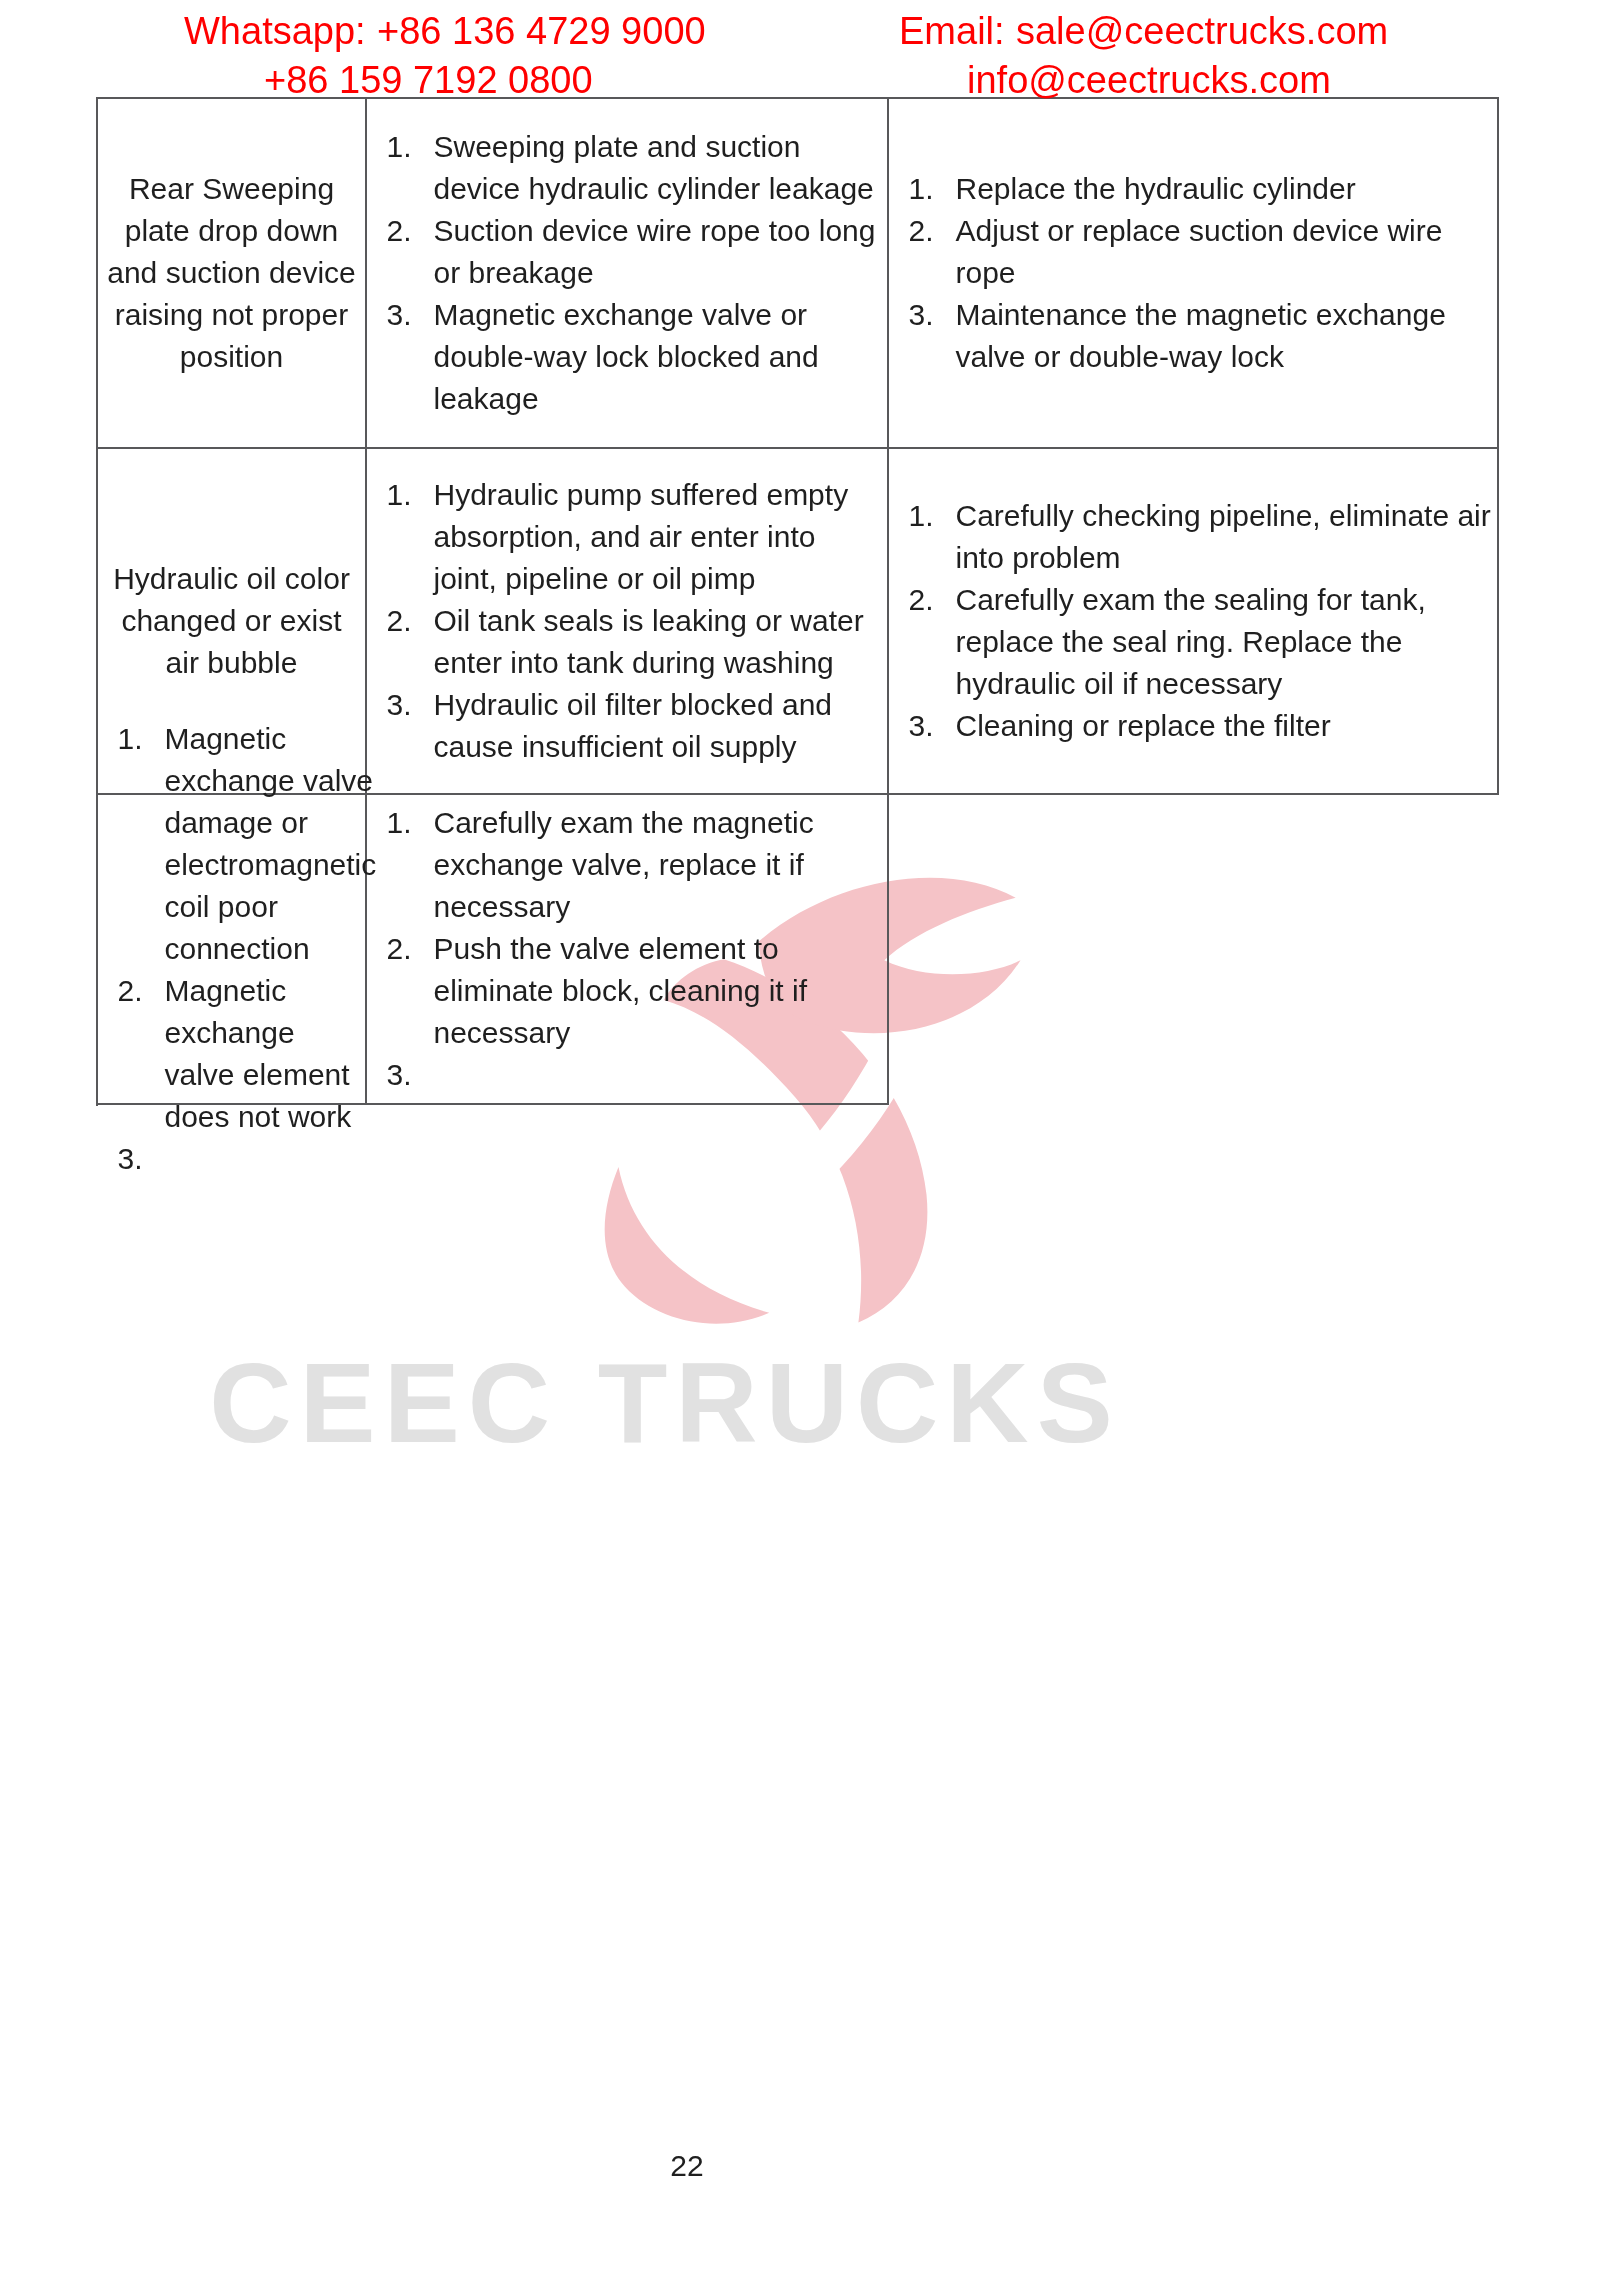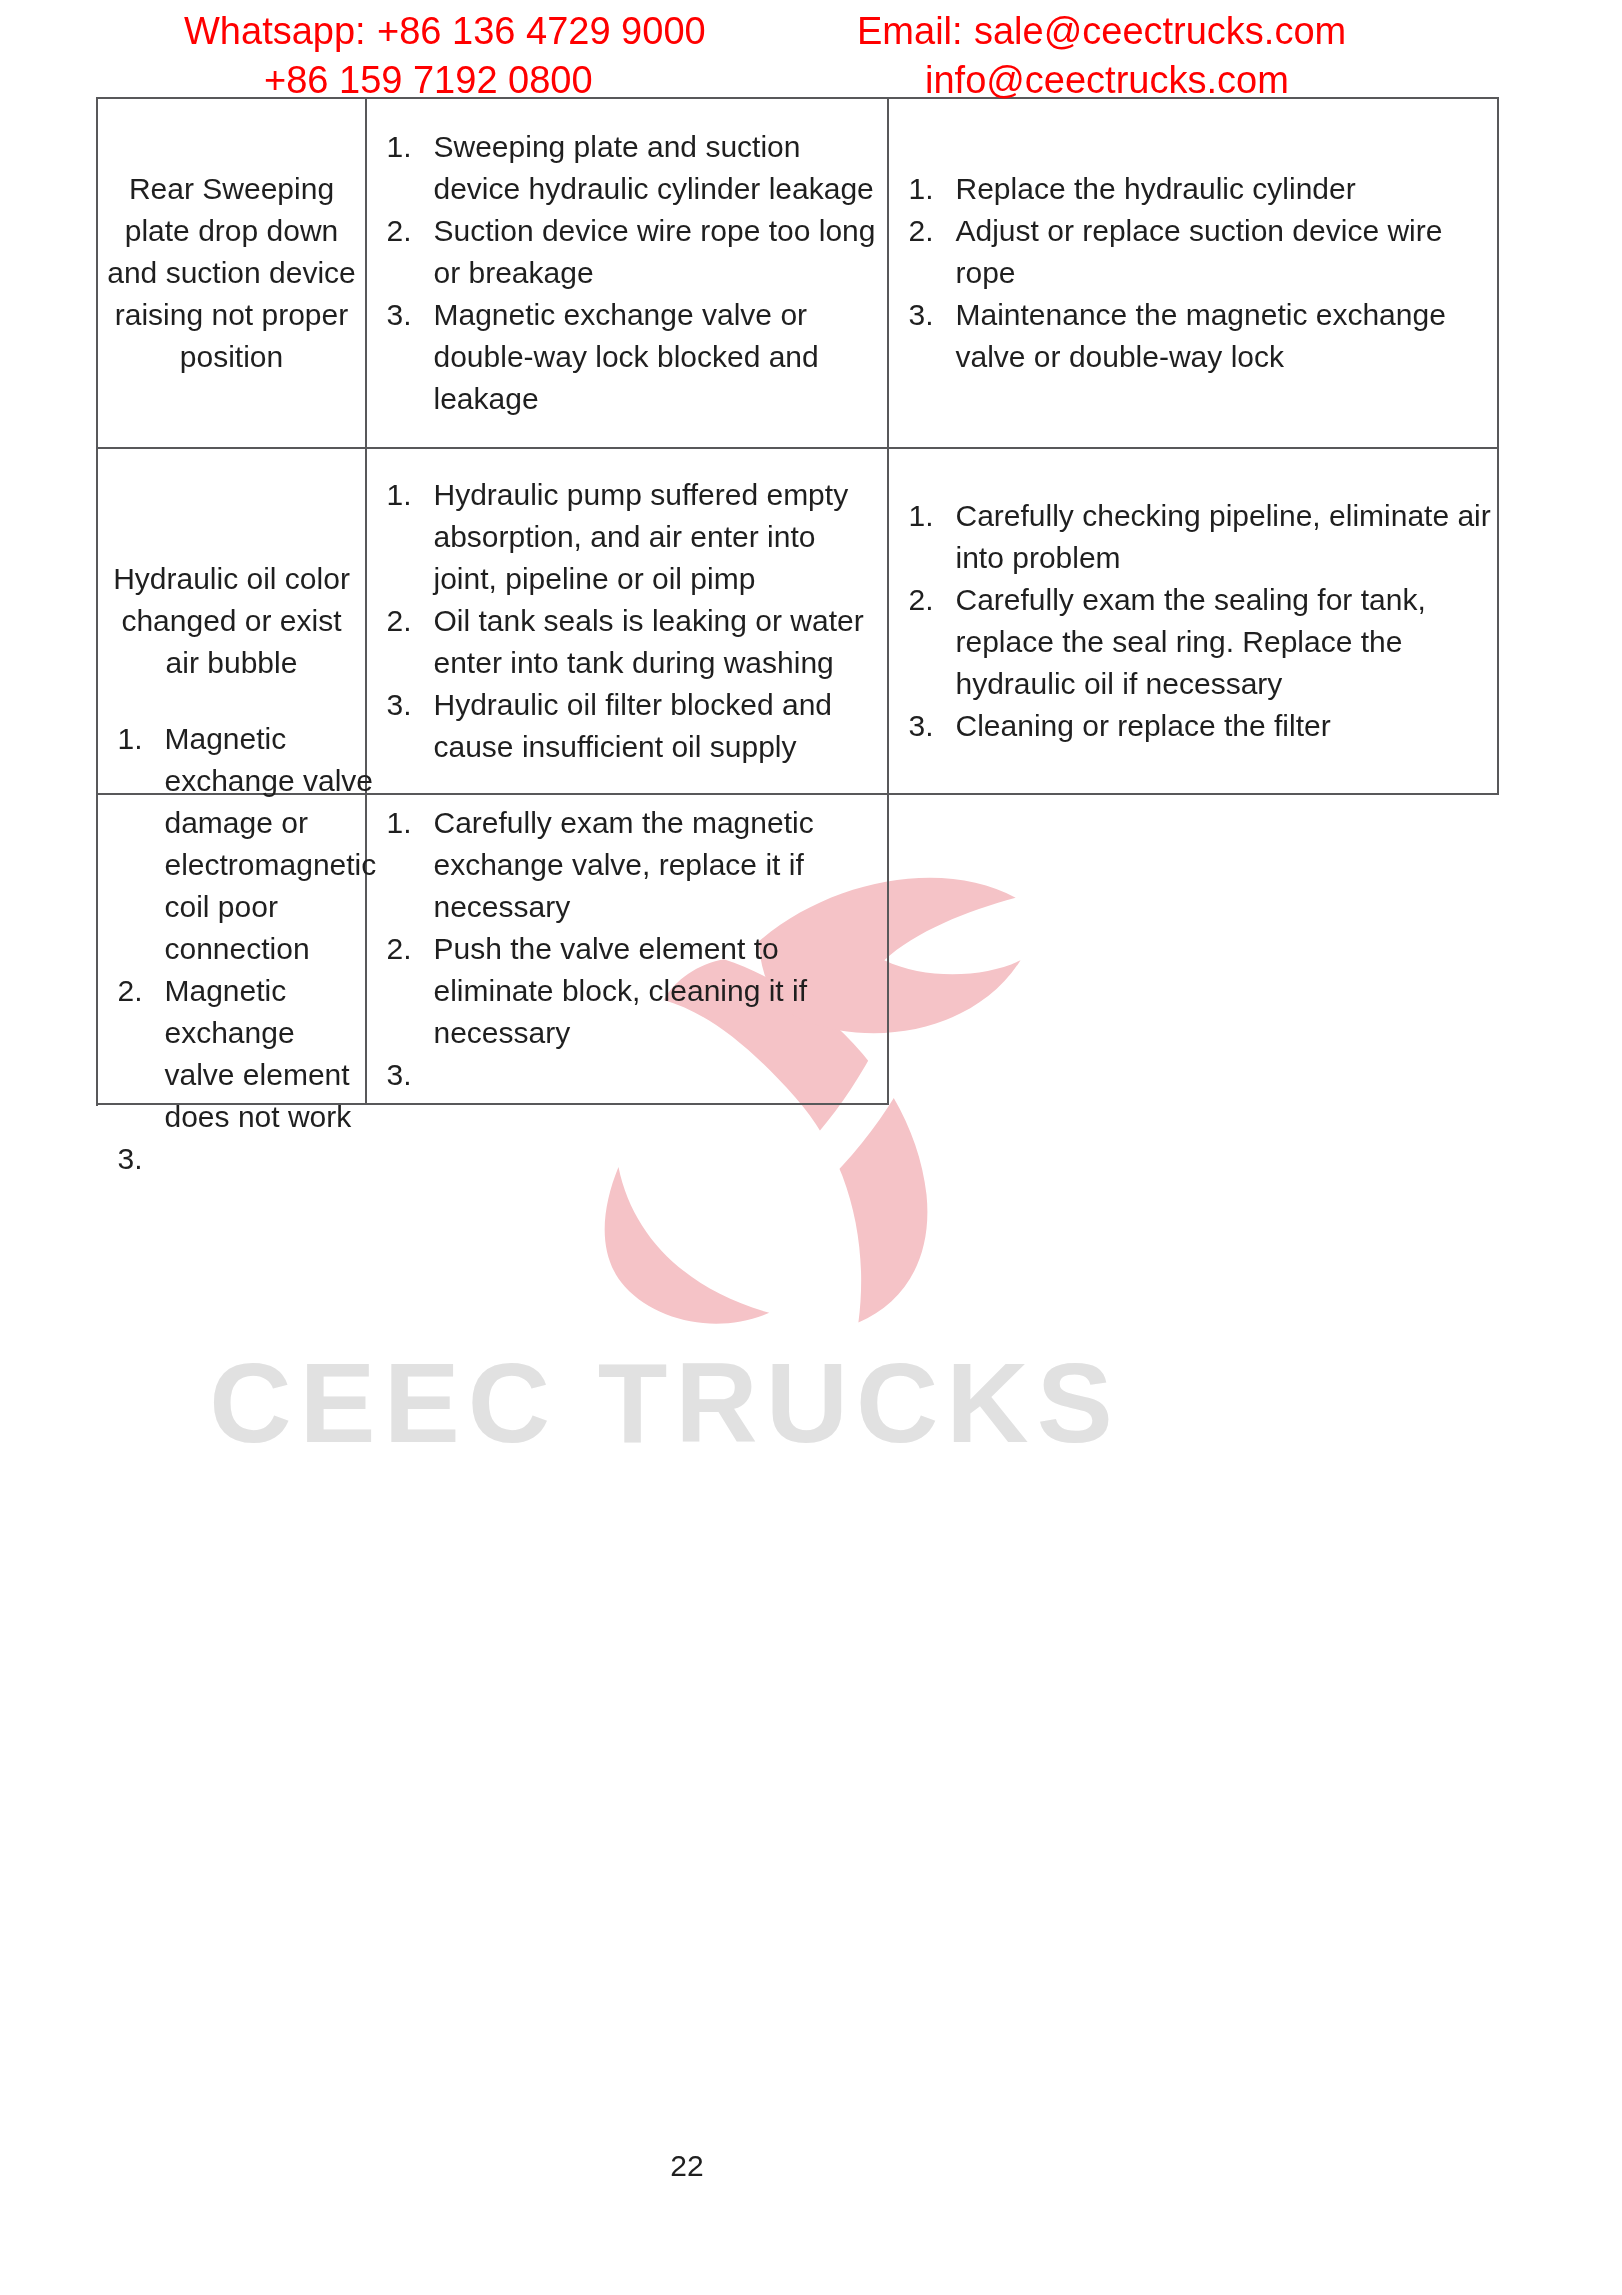--- a/index.html
+++ b/index.html
@@ -15,21 +15,21 @@
   
   .contact{
     position:absolute;top:6.5px;
     font-size:38px;line-height:49px;
     color:#ff0000;white-space:nowrap;z-index:3;
   }
   .contact .l1 span{display:inline-block;}
   .contact .label{margin-right:11.4px;}
   .wa{left:184px;}
   .wa .l2{margin-left:80px;}
-  .em{left:857px;}
+  .em{left:899px;}
   .em .l2{margin-left:68px;}
 
   
   .wm-logo{
     position:absolute;left:552px;top:844px;
     width:535px;height:495px;z-index:0;
   }
   .wm-text{
     position:absolute;left:0;top:1337px;width:1330px;
     text-align:center;z-index:0;

